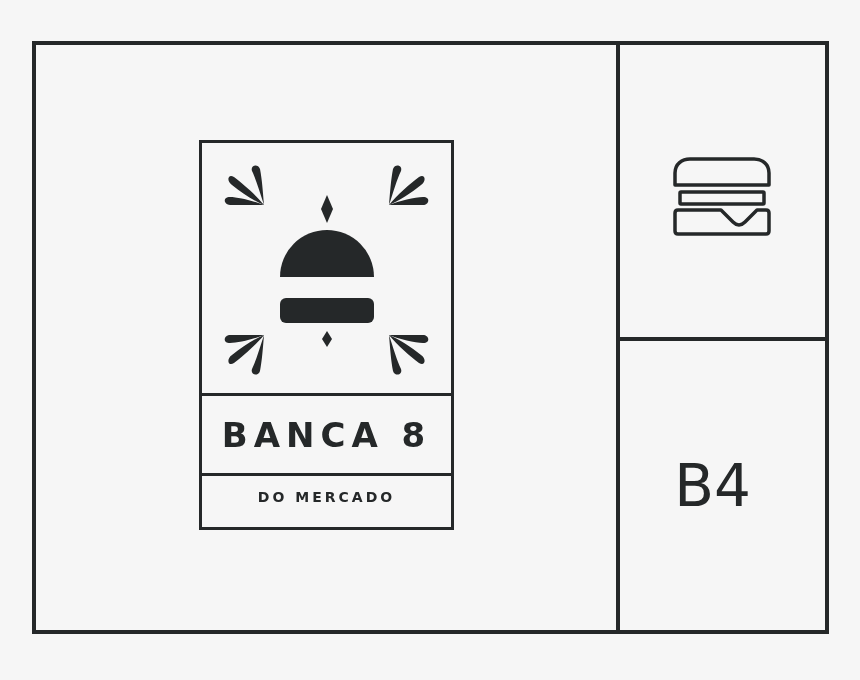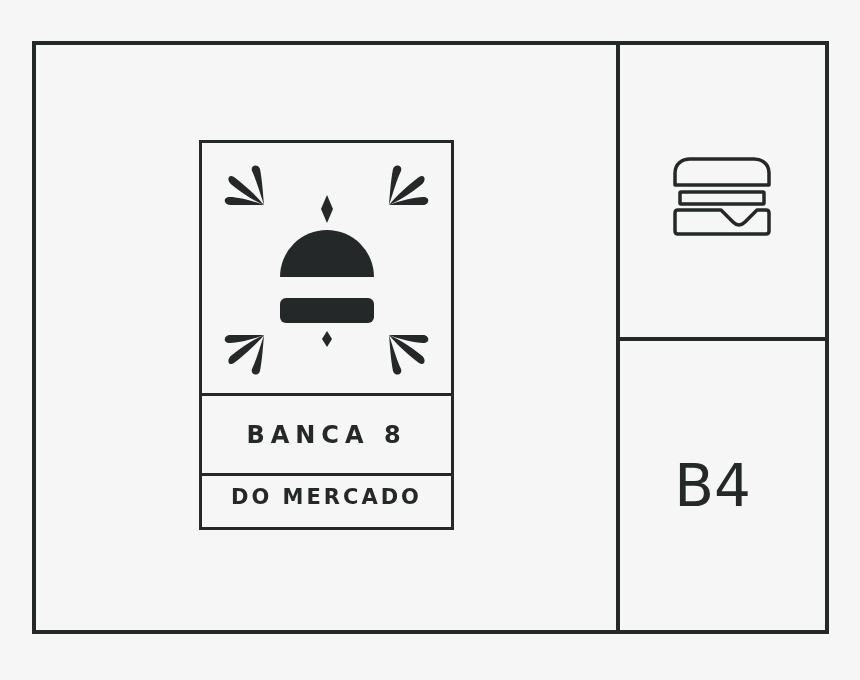--- a/index.html
+++ b/index.html
@@ -4,22 +4,22 @@
 <style>
   html, body { margin:0; padding:0; }
   body { width:860px; height:680px; background:#f6f6f6; position:relative; overflow:hidden; font-family:"DejaVu Sans", sans-serif; }
   .frame { position:absolute; left:32px; top:41px; width:797px; height:593px; box-sizing:border-box; border:4px solid #252829; }
   .vdiv { position:absolute; left:616px; top:41px; width:4px; height:593px; background:#252829; }
   .hdiv { position:absolute; left:616px; top:337px; width:213px; height:4px; background:#252829; }
   .logo { position:absolute; left:199px; top:140px; width:255px; height:390px; box-sizing:border-box; border:3px solid #252829; }
   .logo-art { position:absolute; left:0; top:0; width:249px; height:250px; }
   .logo-sep1 { position:absolute; left:0; top:250px; width:249px; height:3px; background:#252829; }
   .logo-sep2 { position:absolute; left:0; top:330px; width:249px; height:3px; background:#252829; }
-  .banca { position:absolute; left:0; top:253px; width:249px; height:77px; display:flex; align-items:center; justify-content:center; font-weight:bold; font-size:24px; letter-spacing:6px; color:#252829; }
-  .mercado { position:absolute; left:0; top:333px; width:249px; height:41px; display:flex; align-items:center; justify-content:center; font-weight:bold; font-size:21px; letter-spacing:3px; color:#252829; }
+  .banca { position:absolute; left:0; top:253px; width:249px; height:77px; display:flex; align-items:center; justify-content:center; font-weight:bold; font-size:34px; letter-spacing:6px; color:#252829; }
+  .mercado { position:absolute; left:0; top:333px; width:249px; height:41px; display:flex; align-items:center; justify-content:center; font-weight:bold; font-size:14px; letter-spacing:3px; color:#252829; }
   .burger-icon { position:absolute; left:670px; top:155px; }
   .b4 { position:absolute; left:620px; top:341px; width:185px; height:289px; display:flex; align-items:center; justify-content:center; font-size:58px; color:#252829; font-family:"DejaVu Sans", sans-serif; }
 </style>
 </head>
 <body>
 
 <div class="frame"></div>
 <div class="vdiv"></div>
 <div class="hdiv"></div>
 

